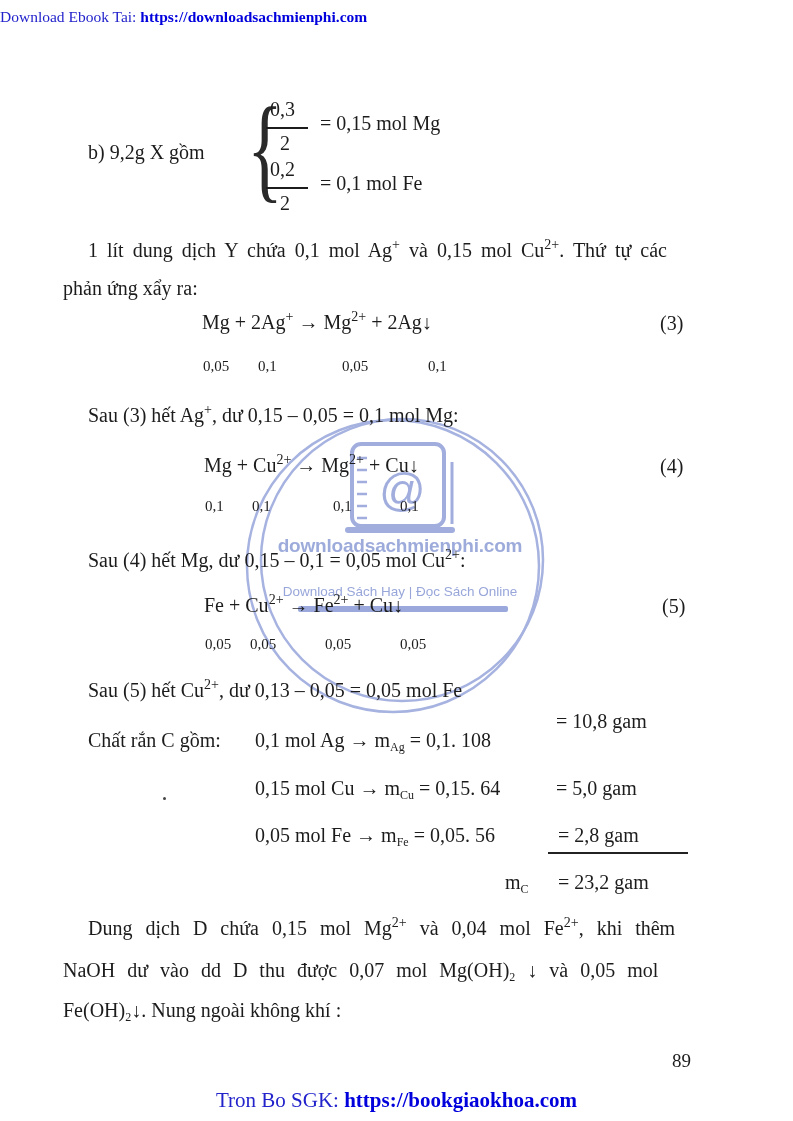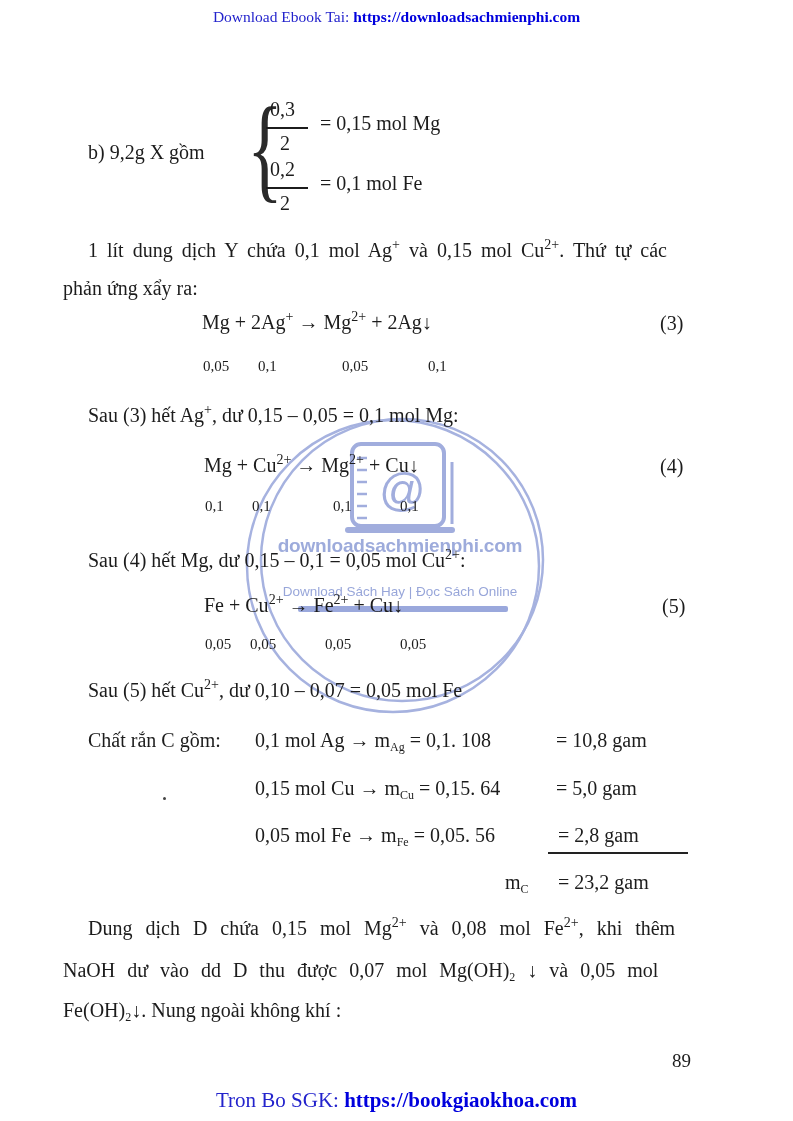--- a/index.html
+++ b/index.html
@@ -7,21 +7,21 @@
   }
   html,body{margin:0;padding:0;background:#ffffff;}
   .page{position:relative;width:793px;height:1121px;background:#ffffff;overflow:hidden;
         font-family:"Liberation Serif", serif;color:var(--text);}
   .t{position:absolute;font-size:20px;white-space:nowrap;line-height:1.25;}
   .sp{font-size:14px;position:relative;top:-8px;line-height:0;}
   .sb{font-size:12px;position:relative;top:4px;line-height:0;}
   .fbar{position:absolute;height:1.6px;background:var(--text);}
   .brace{position:absolute;font-size:104px;line-height:1;font-weight:400;
          transform:scaleX(0.72) scaleY(1.12);transform-origin:left top;color:#2a2a2a;}
-  .header-line{position:absolute;top:8px;left:0;width:793px;text-align:center;
+  .header-line{position:absolute;top:8px;left:0;width:793px;
          font-size:15.5px;color:var(--header-blue);}
   .footer-line{position:absolute;top:1088px;left:0;width:793px;text-align:center;
          font-size:21px;color:var(--header-blue);}
   .url{font-weight:bold;color:var(--link-blue);text-decoration:none;cursor:pointer;}
   .eqnum{position:absolute;font-size:20px;}
   .coeff{position:absolute;font-size:15px;white-space:nowrap;}
   .sumline{position:absolute;height:1.6px;background:#222;}
   .wm-svg{position:absolute;left:0;top:0;pointer-events:none;}
   .wm1{position:absolute;left:268px;top:535px;width:264px;text-align:center;
        font-family:"Liberation Sans",sans-serif;font-weight:bold;font-size:19px;
@@ -116,29 +116,29 @@
     </div>
     <div class="eqnum" style="left:662px;top:595px">(5)</div>
     <div>
       <span class="coeff" style="left:205px;top:636px">0,05</span>
       <span class="coeff" style="left:250px;top:636px">0,05</span>
       <span class="coeff" style="left:325px;top:636px">0,05</span>
       <span class="coeff" style="left:400px;top:636px">0,05</span>
     </div>
 
     <div class="t" style="left:88px;top:678px">
-      <span>Sau (5) hết Cu</span><span class="sp">2+</span><span>, dư 0,10 – 0,07 = 0,05 mol Fe</span>
+      <span>Sau (5) hết Cu</span><span class="sp">2+</span><span>, dư 0,13 – 0,05 = 0,05 mol Fe</span>
     </div>
 
     <div class="t" style="left:88px;top:728px">Chất rắn C gồm:</div>
 
     <div class="t" style="left:255px;top:728px">
       <span>0,1 mol Ag → m</span><span class="sb">Ag</span><span> = 0,1. 108</span>
     </div>
-    <div class="t" style="left:556px;top:728px">= 10,8 gam</div>
+    <div class="t" style="left:556px;top:709px">= 10,8 gam</div>
 
     <div class="t" style="left:255px;top:776px">
       <span>0,15 mol Cu → m</span><span class="sb">Cu</span><span> = 0,15. 64</span>
     </div>
     <div class="t" style="left:556px;top:776px">= 5,0 gam</div>
 
     <div class="t" style="left:255px;top:823px">
       <span>0,05 mol Fe → m</span><span class="sb">Fe</span><span> = 0,05. 56</span>
     </div>
     <div class="t" style="left:558px;top:823px">= 2,8 gam</div>
@@ -146,21 +146,21 @@
     <div class="sumline" style="left:548px;top:852px;width:140px"></div>
 
     <div class="t" style="left:505px;top:870px">
       <span>m</span><span class="sb">C</span>
     </div>
     <div class="t" style="left:558px;top:870px">= 23,2 gam</div>
 
     <div class="dot" style="left:163px;top:797px"></div>
 
     <div class="t" style="left:88px;top:916px;word-spacing:8px">
-      <span>Dung dịch D chứa 0,15 mol Mg</span><span class="sp">2+</span><span> và 0,08 mol Fe</span><span class="sp">2+</span><span>, khi thêm</span>
+      <span>Dung dịch D chứa 0,15 mol Mg</span><span class="sp">2+</span><span> và 0,04 mol Fe</span><span class="sp">2+</span><span>, khi thêm</span>
     </div>
     <div class="t" style="left:63px;top:958px;word-spacing:7px">
       <span>NaOH dư vào dd D thu được 0,07 mol Mg(OH)</span><span class="sb">2</span><span> ↓ và 0,05 mol</span>
     </div>
     <div class="t" style="left:63px;top:998px">
       <span>Fe(OH)</span><span class="sb">2</span><span>↓. Nung ngoài không khí :</span>
     </div>
 
     <div class="pagenum" style="left:672px;top:1050px">89</div>
 

